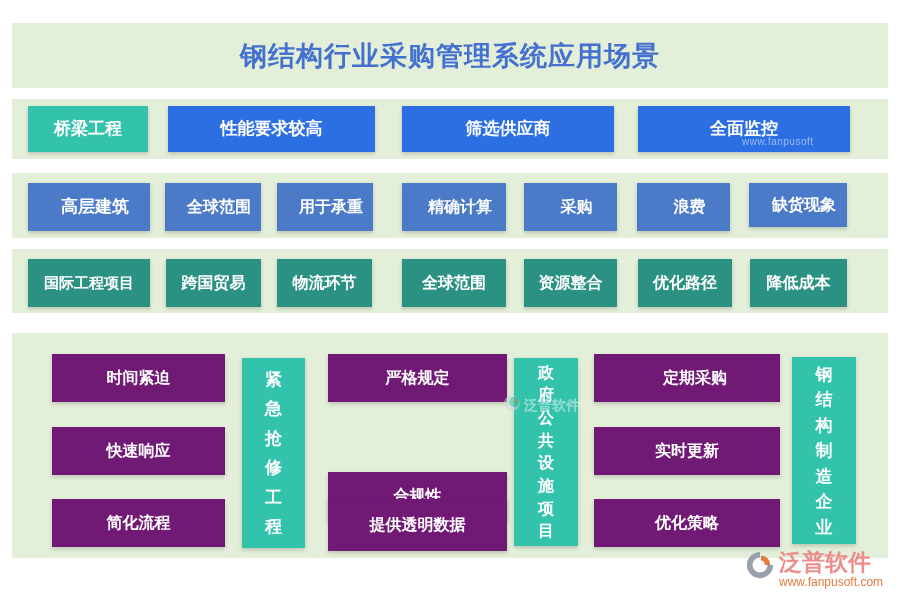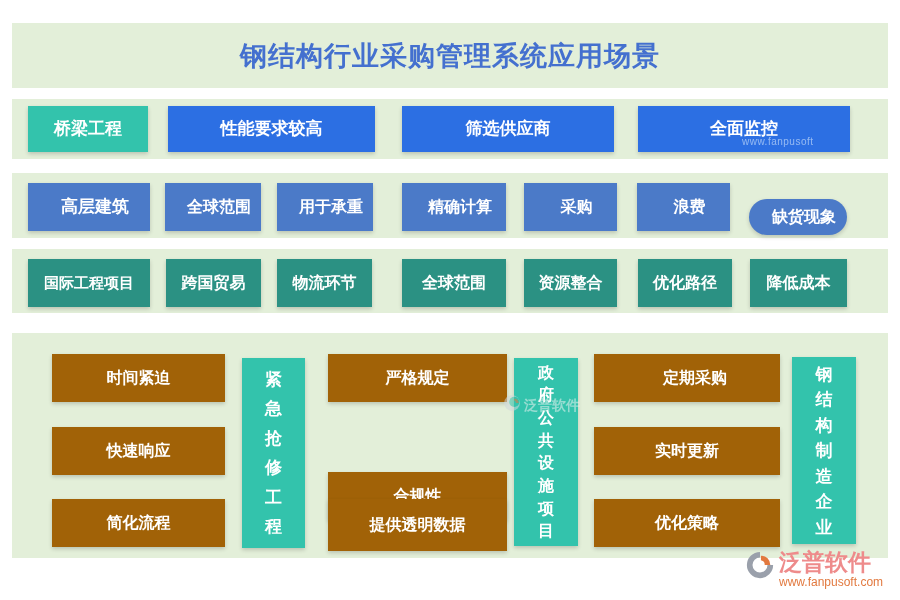--- a/index.html
+++ b/index.html
@@ -20,21 +20,21 @@
 
   .btn {
     position:absolute; display:flex; align-items:center; justify-content:center;
     color:#ffffff; font-weight:bold; font-size:16px; text-align:center;
     box-shadow:0 2px 4px rgba(0,0,0,0.18); line-height:1.15; padding:2px 4px;
   }
   .teal      { background:#33c3ac; }
   .blue1     { background:#2c6fe3; }
   .blue2     { background:#4b7ac8;padding-left:16px; }
   .teal-dark { background:#2b9183; }
-  .green     { background:#a16207; }
+  .green     { background:#701a75; }
 
   .vbar { position:absolute; background:#33c3ac; box-shadow:0 2px 4px rgba(0,0,0,0.18); }
   .vtext {
     display:flex; flex-direction:column; justify-content:space-evenly; align-items:center;
     width:100%; height:100%; color:#ffffff; font-weight:bold; font-size:17px;
   }
   .vchar { display:block; line-height:1; }
 
   
   .wm-top {
@@ -68,21 +68,21 @@
   <div class="btn blue1" style="left:638px; top:106px; width:212px; height:46px; font-size:17px;">全面监控</div>
   <div class="wm-top">www.fanpusoft</div>
 
   <div class="band row-band-2"></div>
   <div class="btn blue2" style="left:28px;  top:183px; width:122px; height:48px; font-size:17px;">高层建筑</div>
   <div class="btn blue2" style="left:165px; top:183px; width:96px;  height:48px;">全球范围</div>
   <div class="btn blue2" style="left:277px; top:183px; width:96px;  height:48px;">用于承重</div>
   <div class="btn blue2" style="left:402px; top:183px; width:104px; height:48px;">精确计算</div>
   <div class="btn blue2" style="left:524px; top:183px; width:93px;  height:48px;">采购</div>
   <div class="btn blue2" style="left:637px; top:183px; width:93px;  height:48px;">浪费</div>
-  <div class="btn blue2" style="left:749px; top:199px; width:98px;  height:36px;border-radius:19px;">缺货现象</div>
+  <div class="btn blue2" style="left:749px; top:183px; width:98px;  height:44px;">缺货现象</div>
 
   <div class="band row-band-3"></div>
   <div class="btn teal-dark" style="left:28px;  top:259px; width:122px; height:48px; font-size:15px;">国际工程项目</div>
   <div class="btn teal-dark" style="left:277px; top:259px; width:95px;  height:48px;">物流环节</div>
   <div class="btn teal-dark" style="left:166px; top:259px; width:95px;  height:48px;">跨国贸易</div>
   <div class="btn teal-dark" style="left:402px; top:259px; width:104px; height:48px;">全球范围</div>
   <div class="btn teal-dark" style="left:524px; top:259px; width:93px;  height:48px;">资源整合</div>
   <div class="btn teal-dark" style="left:638px; top:259px; width:94px;  height:48px;">优化路径</div>
   <div class="btn teal-dark" style="left:750px; top:259px; width:97px;  height:48px;">降低成本</div>
 

